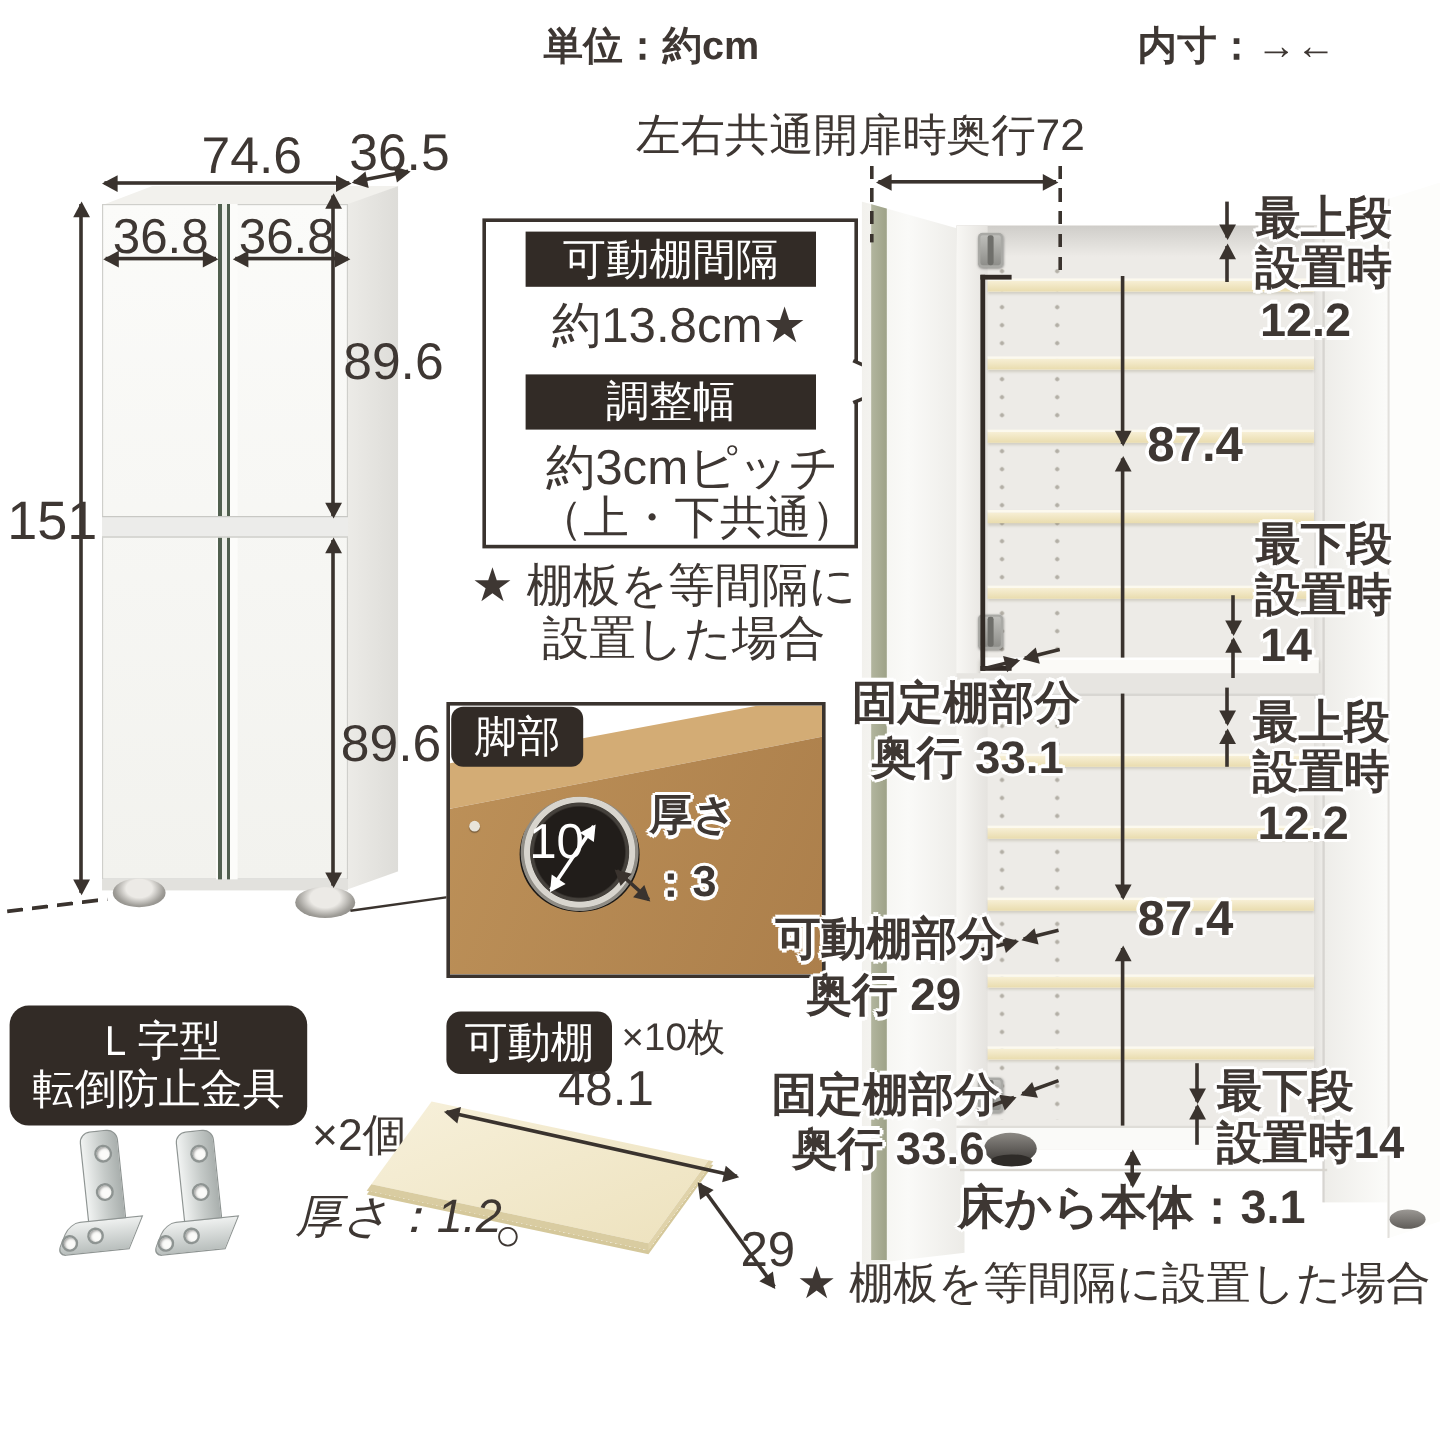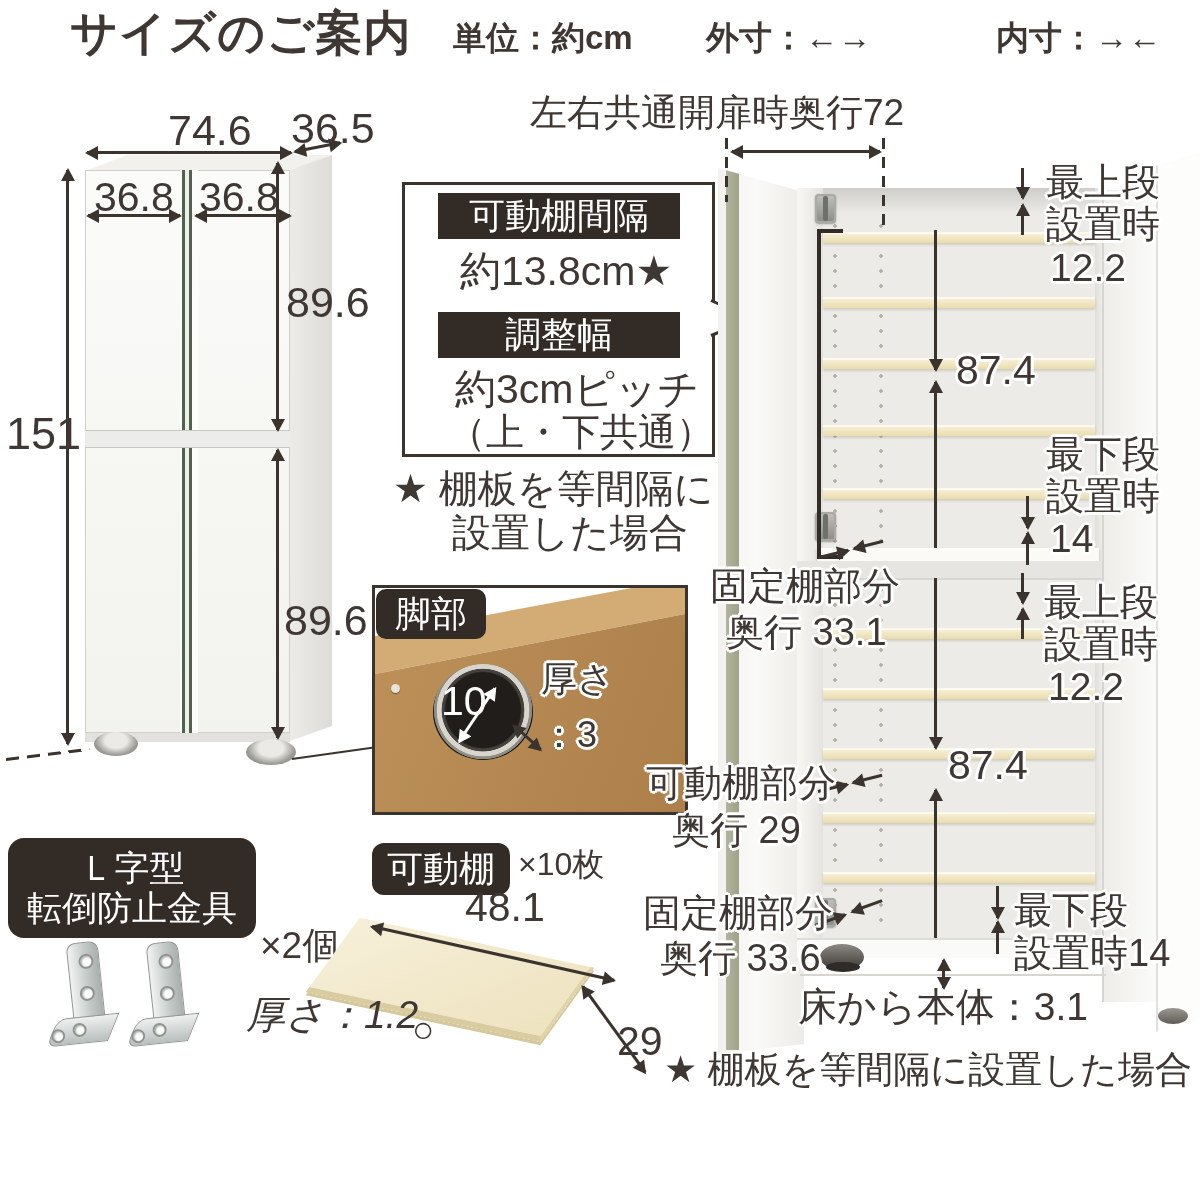--- a/index.html
+++ b/index.html
@@ -1,20 +1,20 @@
 <!DOCTYPE html>
 <html style="--c-text: #3E3733; --c-label: #322B26; --c-arrow: #3A332E;"><head>
 <meta charset="utf-8">
 <style>
   html,body{margin:0;padding:0;background:#fff;}
   body{font-family:"Liberation Sans","DejaVu Sans",sans-serif;}
   .canvas{position:relative;width:1200px;height:1200px;background:#fff;overflow:hidden;color:var(--c-text,#3E3733);}
   .ab{position:absolute;}
   .txt{position:absolute;color:var(--c-text,#3E3733);line-height:1.06;white-space:nowrap;}
-  .halo{text-shadow:-2px -2px 0 #fff,2px -2px 0 #fff,-2px 2px 0 #fff,2px 2px 0 #fff,-3px 0 0 #fff,3px 0 0 #fff,0 -3px 0 #fff,0 3px 0 #fff;}
+  .halo{text-shadow:-2px -2px 0 #fff,2px -2px 0 #fff,-2px 2px 0 #fff,2px 2px 0 #fff,-3px 0 0 #fff,3px 0 0 #fff,0 -3px 0 #fff,0 3px 0 #fff;font-weight:bold;}
   .lbl{position:absolute;background:var(--c-label,#322B26);color:#fff;display:flex;align-items:center;justify-content:center;text-align:center;line-height:1.15;}
   
   .hd{position:absolute;height:3px;background:var(--c-arrow,#3A332E);}
   .a-l::before{content:"";position:absolute;left:-2px;top:50%;transform:translateY(-50%);border:solid transparent;border-width:7px 13px 7px 0;border-right-color:var(--c-arrow,#3A332E);}
   .a-r::after{content:"";position:absolute;right:-2px;top:50%;transform:translateY(-50%);border:solid transparent;border-width:7px 0 7px 13px;border-left-color:var(--c-arrow,#3A332E);}
   
   .vd{position:absolute;width:3px;background:var(--c-arrow,#3A332E);}
   .a-u::before{content:"";position:absolute;top:-2px;left:50%;transform:translateX(-50%);border:solid transparent;border-width:0 7px 13px 7px;border-bottom-color:var(--c-arrow,#3A332E);}
   .a-d::after{content:"";position:absolute;bottom:-2px;left:50%;transform:translateX(-50%);border:solid transparent;border-width:13px 7px 0 7px;border-top-color:var(--c-arrow,#3A332E);}
   .wht{background:#fff;}
@@ -26,24 +26,22 @@
   .pins{position:absolute;width:4px;background-image:radial-gradient(circle at 2px 2px,#b3afa6 1.5px,transparent 2px);background-size:4px 15px;background-repeat:repeat-y;}
   .hinge{position:absolute;width:21px;height:29px;background:linear-gradient(#c2c2be,#8a8a86);border-radius:4px;box-shadow:inset 0 0 0 2px #a9a9a5,0 1px 2px rgba(0,0,0,.35);}
   .hinge::after{content:"";position:absolute;left:8px;top:2px;width:5px;height:25px;background:#6f6f6b;border-radius:2px;}
   .hole{position:absolute;border-radius:50%;background:#fbfbf9;border:2px solid #8e9492;box-shadow:inset 1px 1px 2px rgba(0,0,0,.35);}
 </style>
 </head>
 <body>
 
 <div class="canvas">
 
-  <div class="txt" style="left:70px;top:8px;font-size:47px;font-weight:bold;letter-spacing:1px;">サイズのご案内</div>
   <div class="txt" style="left:453px;top:21px;font-size:33px;font-weight:bold;">単位：約cm</div>
-  <div class="txt" style="left:706px;top:21px;font-size:33px;font-weight:bold;">外寸：←→</div>
-  <div class="txt" style="left:948px;top:21px;font-size:33px;font-weight:bold;margin-left:48px;">内寸：→←</div>
+  <div class="txt" style="left:948px;top:21px;font-size:33px;font-weight:bold;">内寸：→←</div>
 
   <div>
 
     <div class="ab" style="left:85px;top:155px;width:247px;height:16px;background:#f2f1ed;clip-path:polygon(17% 0,100% 0,83% 100%,0 100%);"></div>
 
     <div class="ab" style="left:290px;top:155px;width:42px;height:586px;background:linear-gradient(to right,#ecebe7,#dddcd8);clip-path:polygon(0 15px,100% 0,100% 571px,0 586px);"></div>
 
     <div class="ab" style="left:85px;top:170px;width:205px;height:563px;background:linear-gradient(to bottom,#fbfbf9,#f2f2ee);border:1px solid #cfcfcb;box-sizing:border-box;"></div>
 
     <div class="ab" style="left:180px;top:170px;width:18px;height:563px;background:linear-gradient(to right,#fcfcfa 0 2px,#51604f 2px 5px,#eef0ea 5px 9px,#51604f 9px 12px,#fcfcfa 12px 18px);"></div>

